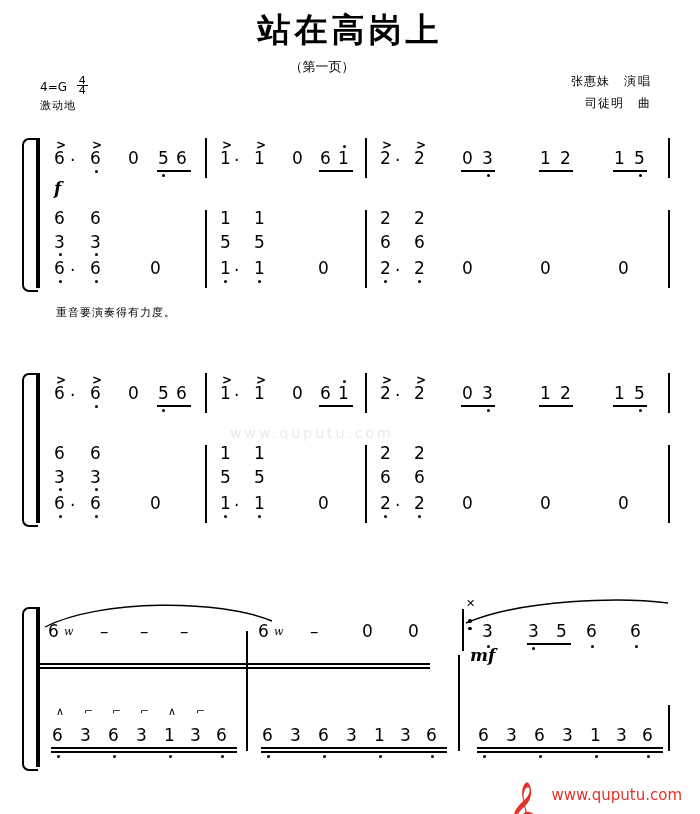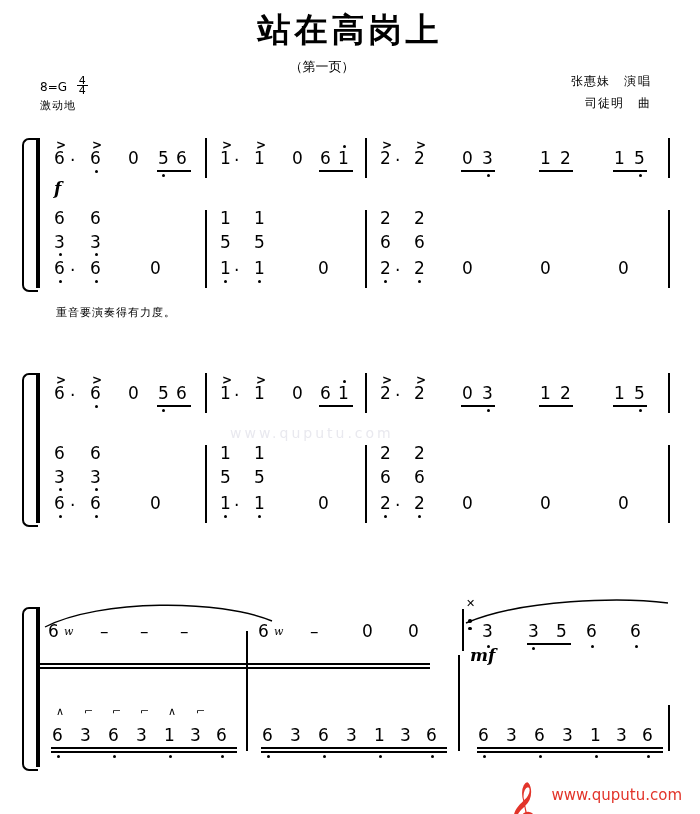--- a/index.html
+++ b/index.html
@@ -143,21 +143,21 @@
 <div class="credits">
   <div>
     <span class="name">张惠妹</span><span class="role">演唱</span>
   </div>
   <div>
     <span class="name">司徒明</span><span class="role">曲</span>
   </div>
 </div>
 
 <div class="keysig">
-  <span>8=G</span>
+  <span>4=G</span>
   <span class="frac">
     <span class="num">4</span>
     <span class="den">4</span>
   </span>
 </div>
 <div class="tempo">激动地</div>
 
 <div class="sys" style="left:0;top:130px;width:700px;height:180px;">
   <div class="brace" style="left:22px;top:8px;height:150px;"></div>
   <div class="thickbar" style="left:36px;top:8px;height:150px;"></div>

